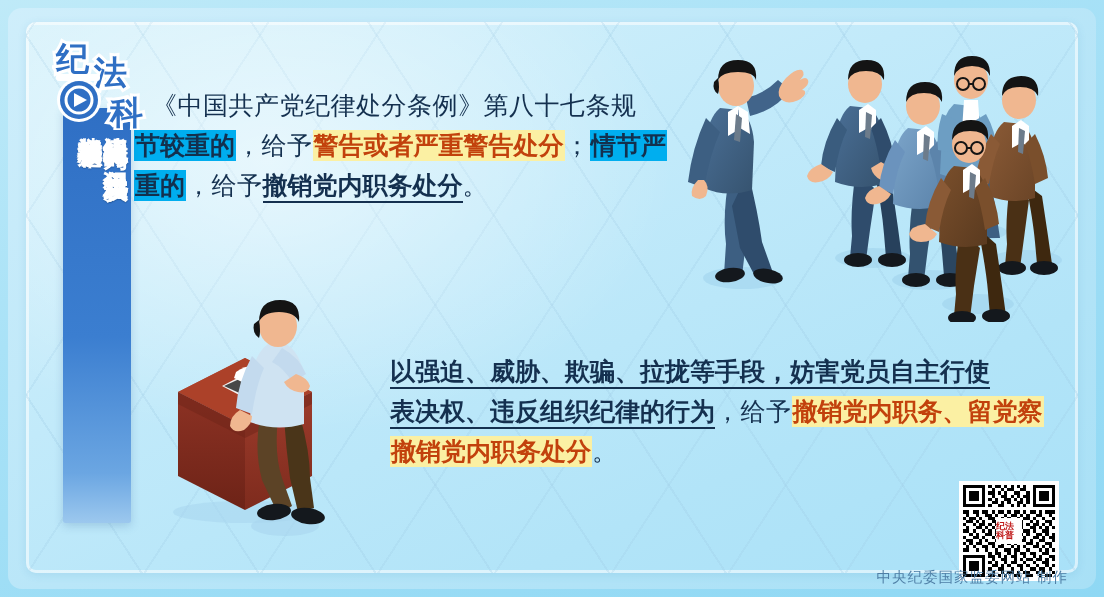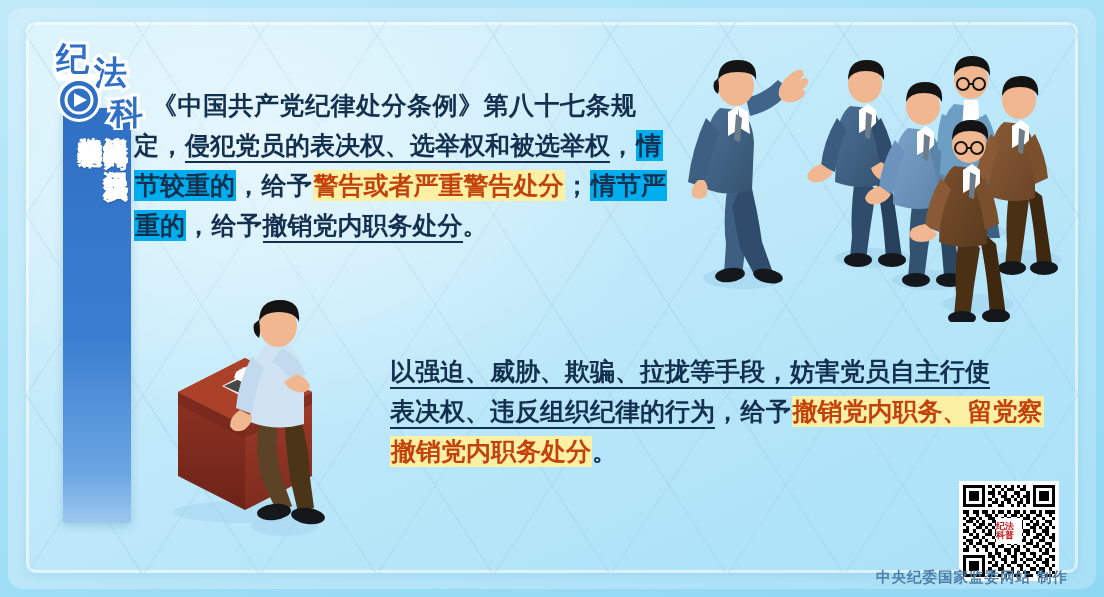--- a/index.html
+++ b/index.html
@@ -70,21 +70,21 @@
     color:#14304f;
   }
   .para .ln{
     display:block;white-space:nowrap;
     font-size:25px;line-height:40px;height:40px;
   }
   .p1{left:134px;top:86px;width:548px;}
   .p1 .ln{text-align:justify;}
   .p2{left:390px;top:352px;width:610px;}
 
-  .reg{font-weight:bold;letter-spacing:.5px;}
+  .reg{font-weight:normal;letter-spacing:.5px;}
   .bold{font-weight:bold;}
   .u{
     border-bottom:2px solid #14304f;padding-bottom:1px;
   }
   .hl-cyan{background:#00AEEF;color:#13304e;font-weight:bold;padding:1px 1px;}
   .hl-yellow{background:#fbf0a3;color:#c2410c;font-weight:bold;padding:1px 1px;}
   .sp{display:inline-block;width:9px;}
 
   
   .illo-group{position:absolute;left:668px;top:22px;width:430px;height:300px;z-index:3;}
@@ -102,21 +102,20 @@
     width:26px;height:26px;background:#fff;border-radius:2px;
     display:flex;align-items:center;justify-content:center;
     font-size:9px;color:#c01a1a;font-weight:bold;line-height:1;
     font-family:"DejaVu Serif","Liberation Serif",serif;
   }
   
   .footer{
     position:absolute;right:36px;bottom:10px;z-index:6;
     font-size:14.5px;color:#4f7fa6;letter-spacing:1px;
     font-family:"DejaVu Sans","Liberation Sans",sans-serif;
-    font-weight:bold;
   }
 </style>
 </head>
 <body>
 
 <div class="poster">
   <div class="frame-outer"></div>
   <div class="frame-inner">
     <div class="texture"></div>
     <div class="glow"></div>
@@ -143,23 +142,20 @@
   </div>
 
   <div class="vbanner">
     <div class="vcol main">违反组织纪律的行为：侵犯党员表决权、</div>
     <div class="vcol sub">选举权和被选举权</div>
   </div>
 
   <div class="para p1">
     <span class="ln">
       <span class="sp"></span><span class="sp"></span><span class="reg">《中国共产党纪律处分条例》第八十七条规</span>
-    </span>
-    <span class="ln">
-      <span class="reg">定，</span><span class="bold u">侵犯党员的表决权、选举权和被选举权</span><span class="reg">，</span><span class="hl-cyan">情</span>
     </span>
     <span class="ln">
       <span class="hl-cyan">节较重的</span><span class="reg">，给予</span><span class="hl-yellow">警告或者严重警告处分</span><span class="reg">；</span><span class="hl-cyan">情节严</span>
     </span>
     <span class="ln">
       <span class="hl-cyan">重的</span><span class="reg">，给予</span><span class="bold u">撤销党内职务处分</span><span class="reg">。</span>
     </span>
   </div>
 
   <div class="para p2">

